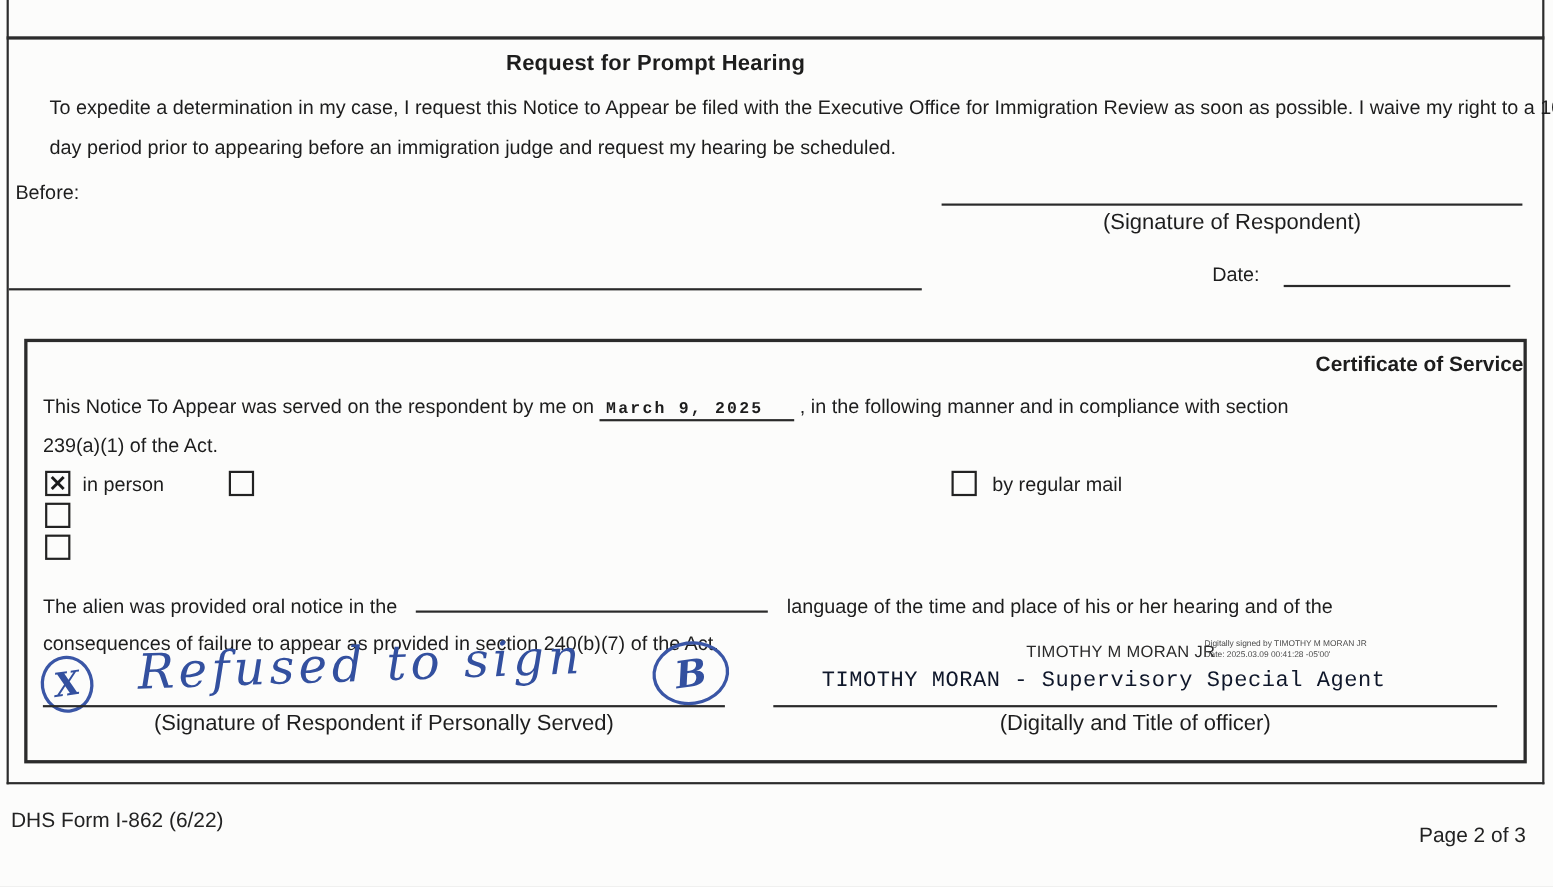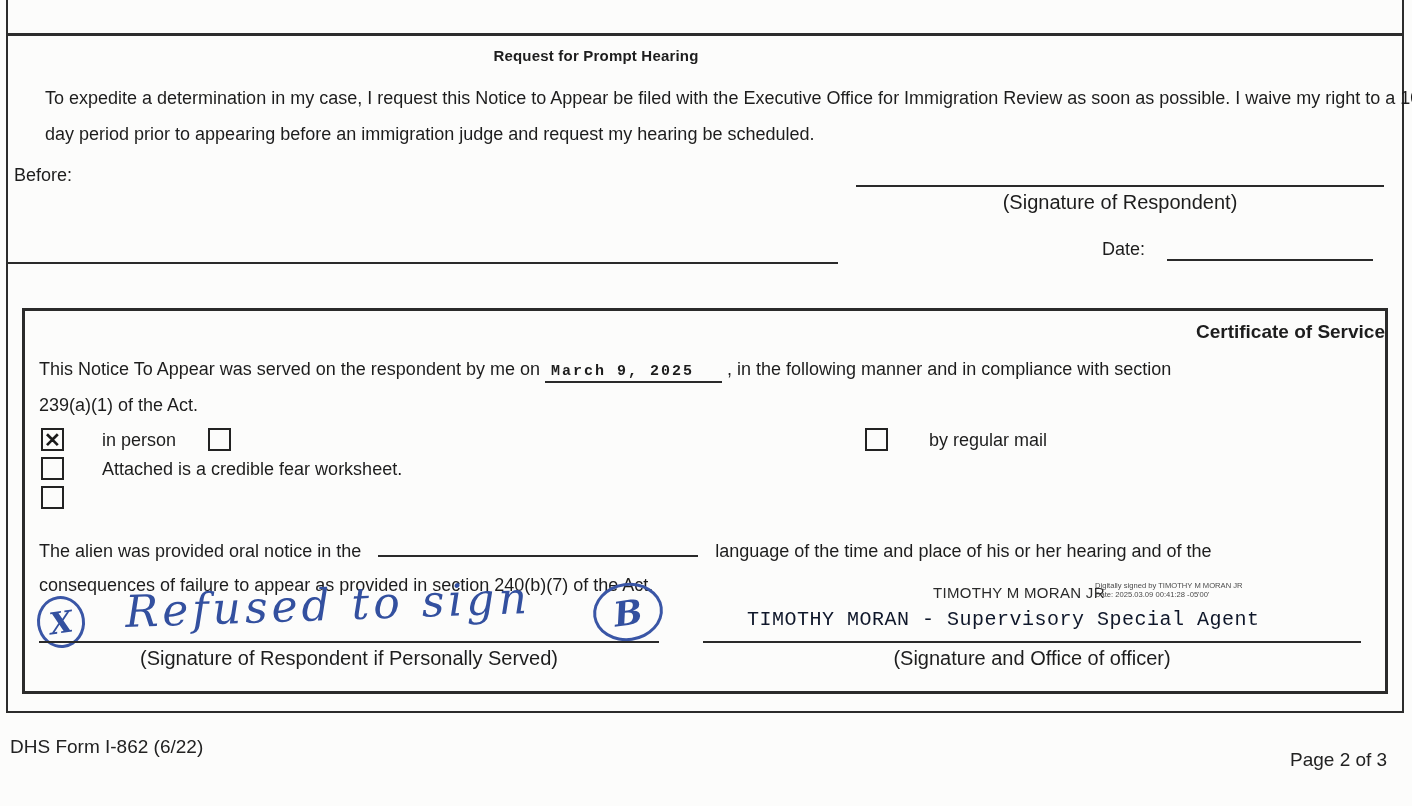--- a/index.html
+++ b/index.html
@@ -13,21 +13,21 @@
   }
 
   
   .vline, .hline { position:absolute; background:#2c2c2c; }
   .vline { width:2px; }
   .hline { height:3px; }
 
   
   .section-title {
     position:absolute; left:0; width:1192px; text-align:center;
-    font-weight:bold; font-size:15px; letter-spacing:.2px;
+    font-weight:bold; font-size:20px; letter-spacing:.2px;
   }
   .body-par {
     position:absolute; left:14px; width:1384px;
     font-size:18px; line-height:36px;margin-left:31px;
   }
   .plain-label { position:absolute; font-size:18px; }
   .sig-line { position:absolute; height:2px; background:#2a2a2a; }
   .sig-caption {
     position:absolute; font-size:20px; text-align:center;
   }
@@ -45,21 +45,21 @@
   .typed-date {
     font-family:"Liberation Mono", monospace; font-size:15px; font-weight:bold;
     letter-spacing:2px; border-bottom:2px solid #2a2a2a;
     padding:0 28px 1px 6px; display:inline-block; min-width:170px;
   }
   .checkbox {
     position:absolute; width:23px; height:23px; border:2px solid #222;
     background:#fcfcfb; text-align:center; line-height:21px;
     font-size:20px; font-weight:bold; color:#1a1a1a;
   }
-  .cb-label { position:absolute; font-size:18px; white-space:nowrap;margin-left:27px; }
+  .cb-label { position:absolute; font-size:18px; white-space:nowrap; }
   .inline-blank {
     display:inline-block; border-bottom:2px solid #2a2a2a; vertical-align:baseline;
   }
 
   
   .dsig-name {
     position:absolute; font-size:15px; color:#2a2a2a; letter-spacing:.3px;
     white-space:nowrap;
   }
   .dsig-small {
@@ -132,21 +132,20 @@
     </div>
 
     <div class="checkbox" style="left:840px; top:117px;">
       <span></span>
     </div>
     <div class="cb-label" style="left:877px; top:119px;">by regular mail</div>
 
     <div class="checkbox" style="left:16px; top:146px;">
       <span></span>
     </div>
-    <div class="cb-label" style="left:50px; top:148px;">Attached is a credible fear worksheet.</div>
 
     <div class="checkbox" style="left:16px; top:175px;">
       <span></span>
     </div>
 
     <div class="cert-text" style="left:14px; top:230px; width:1330px;">
       <span>The alien was provided oral notice in the</span>
       <span class="inline-blank" style="width:320px; margin:0 12px;"></span>
       <span>language of the time and place of his or her hearing and of the</span>
     </div>
@@ -165,20 +164,20 @@
     </div>
     <div class="hand hand-note" style="left:100px; top:268px;">Refused to sign</div>
     <div class="hand hand-circle" style="left:568px; top:272px; width:70px; height:58px; line-height:54px; font-size:34px;">
       <span>B</span>
     </div>
 
     <div class="sig-line" style="left:14px; top:330px; width:620px;"></div>
     <div class="sig-caption" style="left:14px; top:336px; width:620px;">(Signature of Respondent if Personally Served)</div>
 
     <div class="sig-line" style="left:678px; top:330px; width:658px;"></div>
-    <div class="sig-caption" style="left:678px; top:336px; width:658px;">(Signature and Office of officer)</div>
+    <div class="sig-caption" style="left:678px; top:336px; width:658px;">(Digitally and Title of officer)</div>
 
   </div>
 
   <div class="footer-text" style="left:10px; top:736px;">DHS Form I-862 (6/22)</div>
   <div class="footer-text" style="left:1290px; top:749px;">Page 2 of 3</div>
 
 </div>
 
 </body></html>

